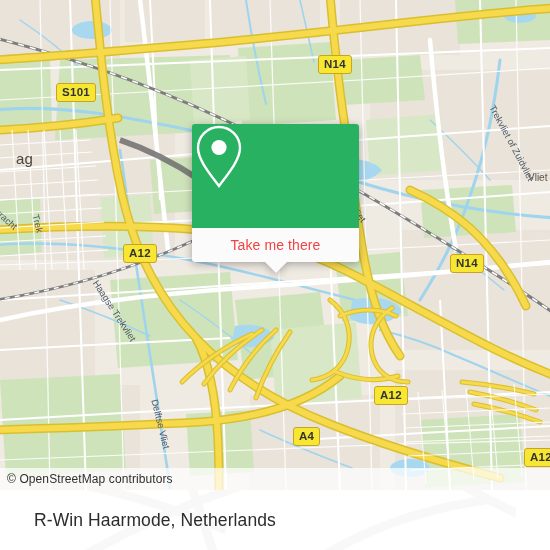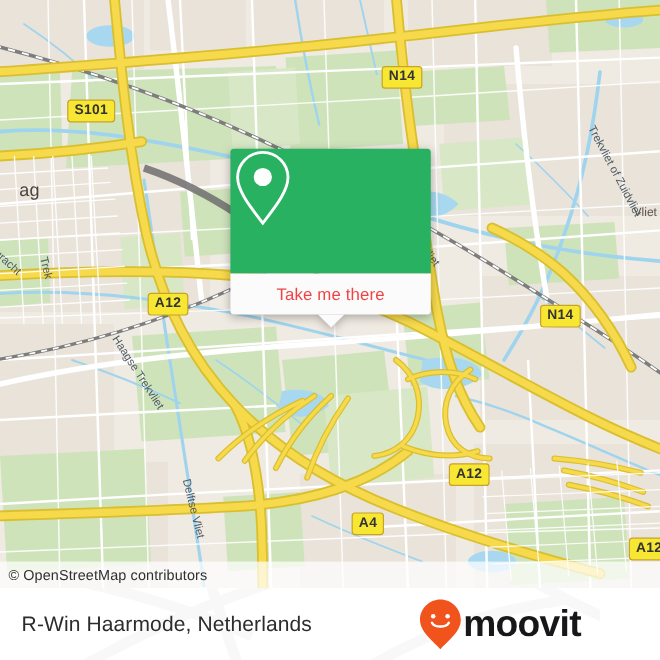--- a/index.html
+++ b/index.html
@@ -41,21 +41,21 @@
   #popup-tail{position:absolute;left:50%;margin-left:-11px;bottom:-11px;
               width:0;height:0;border-left:11px solid transparent;
               border-right:11px solid transparent;border-top:11px solid #fbfbfb;}
 
   
   #osm{position:absolute;left:0;bottom:0;height:22px;width:100%;
        background:rgba(255,255,255,.72);display:flex;align-items:center;}
   #osm span{font-size:12px;color:#2f2f2f;padding-left:7px;letter-spacing:.1px;}
 
   
-  #footer{position:absolute;left:0;top:490px;width:500px;height:60px;
+  #footer{position:absolute;left:16px;top:490px;width:500px;height:60px;
           background:#ffffff;overflow:hidden;text-align:center;}
   #footer-watermark{position:absolute;left:0;top:-490px;width:550px;height:550px;
                     opacity:.06;pointer-events:none;}
   #footer-title{position:absolute;left:18px;top:50%;transform:translateY(-50%);
                 font-size:17.5px;color:#2c2c2c;letter-spacing:.1px;}
   #brand{position:absolute;right:16px;top:50%;transform:translateY(-50%);
          display:flex;align-items:center;}
   #brand-word{font-size:31px;color:#17171a;font-weight:bold;letter-spacing:-.6px;
               margin-left:1px;font-family:"Liberation Sans",sans-serif;}
 </style>
@@ -310,24 +310,15 @@
       <g stroke="#9a9a9a" fill="none" stroke-width="9">
         <path d="M-20,470 C60,480 140,500 210,530"></path>
         <path d="M60,560 C130,520 200,490 280,470"></path>
         <path d="M300,560 C350,530 400,510 470,500"></path>
         <path d="M420,470 C470,500 510,520 560,536"></path>
         <path d="M170,470 L200,560"></path>
         <path d="M500,470 L520,560"></path>
       </g>
     </svg>
     <div id="footer-title">R-Win Haarmode, Netherlands</div>
-    <div id="brand">
-      <svg width="36" height="44" viewBox="0 0 36 44">
-        <path d="M18 1.5 C8.6 1.5 1 9.1 1 18.5 C1 28.4 11.2 35.6 18 43 C24.8 35.6 35 28.4 35 18.5 C35 9.1 27.4 1.5 18 1.5 Z" fill="#f0531c"></path>
-        <circle cx="12" cy="15.5" r="1.9" fill="#ffffff"></circle>
-        <circle cx="24" cy="15.5" r="1.9" fill="#ffffff"></circle>
-        <path d="M11 21 C13.6 25.2 22.4 25.2 25 21" stroke="#ffffff" stroke-width="2.1" fill="none" stroke-linecap="round"></path>
-      </svg>
-      <span id="brand-word">moovit</span>
-    </div>
   </div>
 
 </div>
 
 </body></html>

